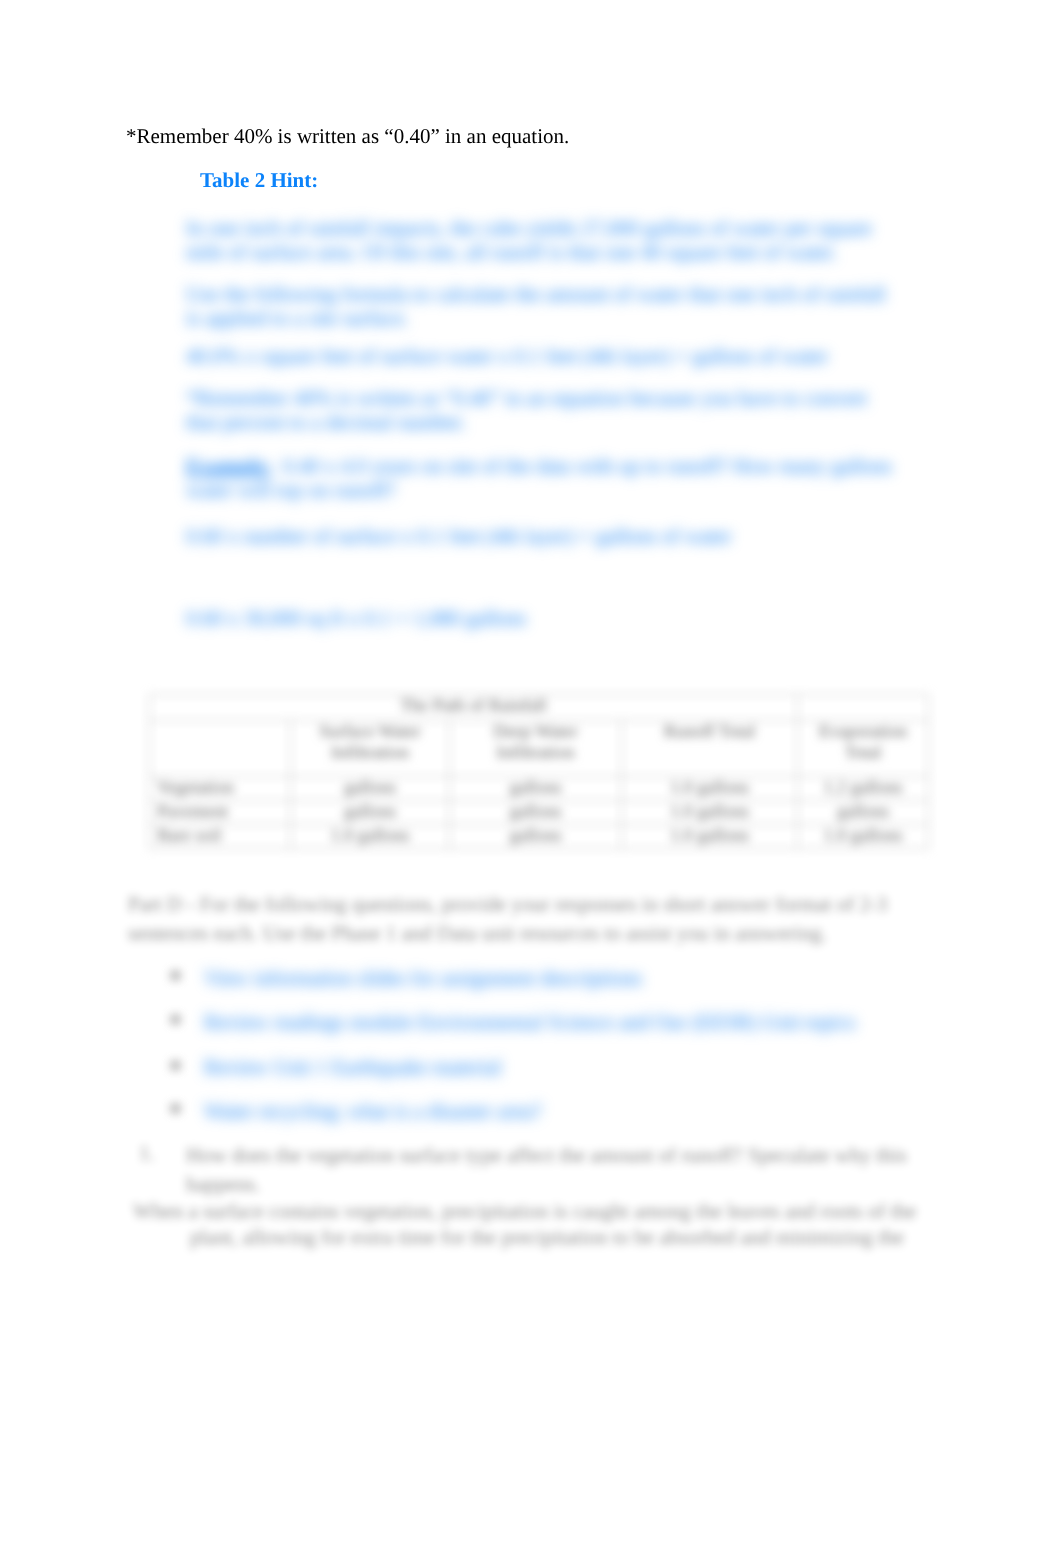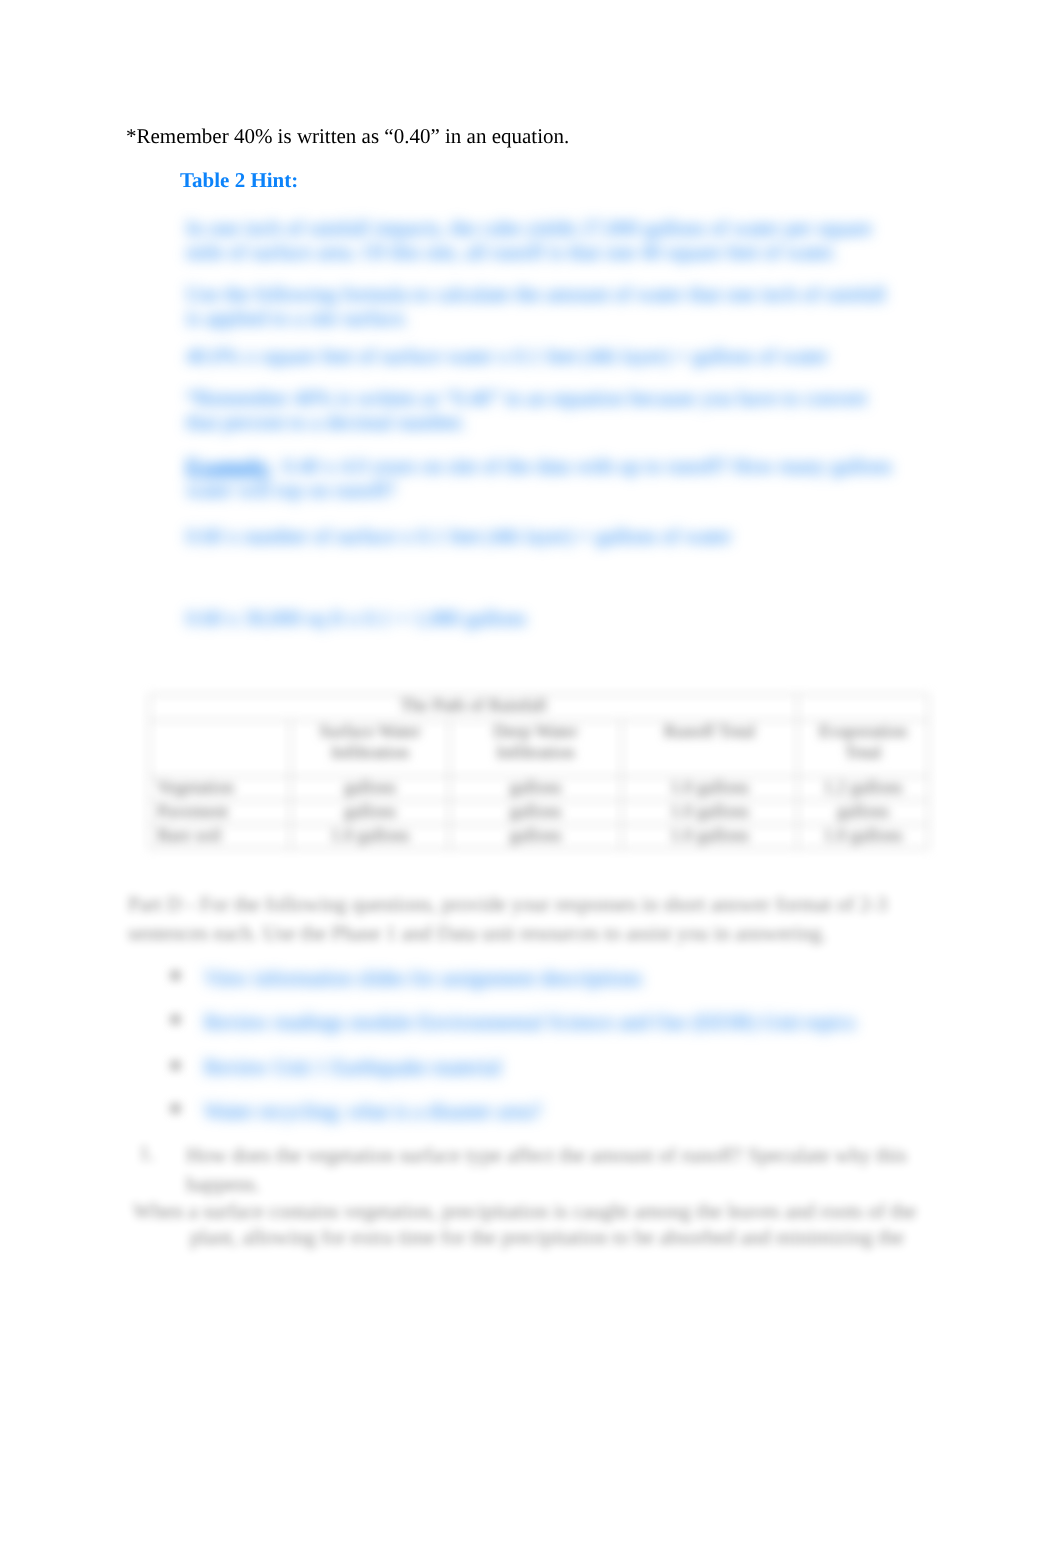--- a/index.html
+++ b/index.html
@@ -14,21 +14,21 @@
   .bullet{position:absolute;width:11px;height:11px;background:#b4b4b4;border-radius:2px;filter:blur(4.5px);opacity:.82;}
   .tblwrap{position:absolute;left:149px;top:694px;filter:blur(5.0px);}
   table.runoff{border-collapse:collapse;table-layout:fixed;font-size:18px;color:#5e5e5e;line-height:21px;}
   table.runoff td{border:1px solid #bdbdbd;padding:0 12px;vertical-align:top;text-align:center;}
 </style>
 </head>
 <body>
 
 <div class="page">
   <div class="abs" style="left:126px;top:124px;font-size:21px;color:#000;">*Remember 40% is written as “0.40” in an equation.</div>
-  <div class="abs" style="left:180px;top:168px;font-size:21px;font-weight:bold;color:#0c83fa;">Table 2 Hint:</div>
+  <div class="abs" style="left:200px;top:168px;font-size:21px;font-weight:bold;color:#0c83fa;">Table 2 Hint:</div>
 
   <div class="abs soft-blue pblue" style="left:186px;top:216px;">
       <div>In one inch of rainfall impacts, the cube yields 27,000 gallons of water per square</div>
       <div>mile of surface area. Of this site, all runoff is that one 40 square feet of water.</div>
     </div>
   <div class="abs soft-blue pblue" style="left:186px;top:282px;">
       <div>Use the following formula to calculate the amount of water that one inch of rainfall</div>
       <div>is applied to a site surface.</div>
     </div>
   <div class="abs soft-blue pblue" style="left:186px;top:344px;">

